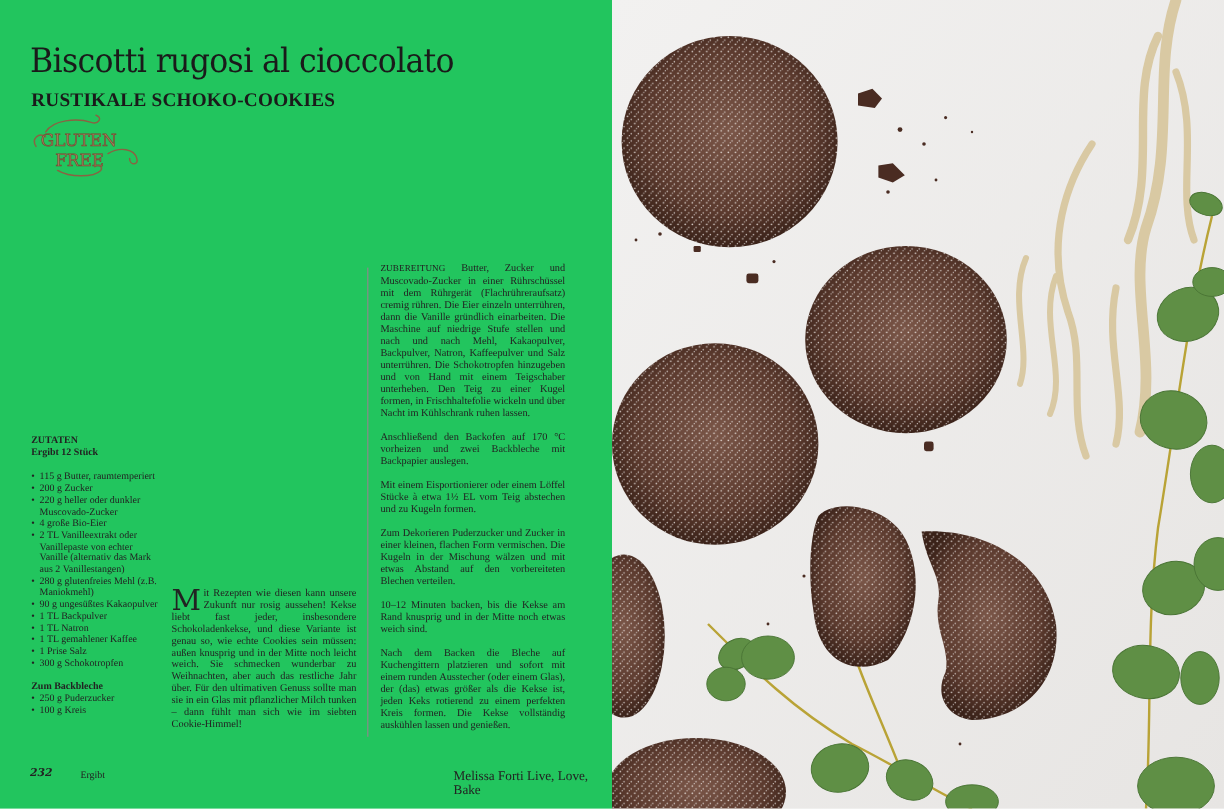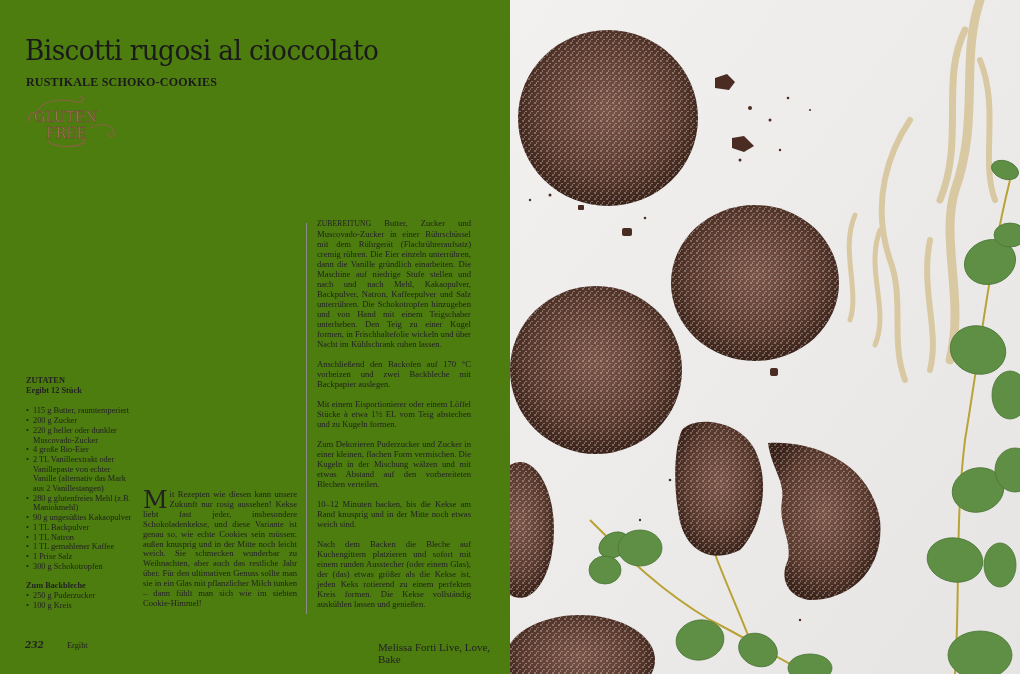--- a/index.html
+++ b/index.html
@@ -1,28 +1,28 @@
 <!DOCTYPE html>
 <html><head>
 <meta charset="utf-8">
 <style>
   * { box-sizing: border-box; margin: 0; padding: 0; }
   html, body { width: 1020px; height: 674px; overflow: hidden; background: #ffffff; }
   body { position: relative; font-family: "DejaVu Serif", serif; color: #1c1c1c; }
 
-  .page-left { position: absolute; left: 0; top: 0; width: 510px; height: 674px; background: #4d7c0f; }
+  .page-left { position: absolute; left: 0; top: 0; width: 510px; height: 674px; background: #22c55e; }
   .page-right { position: absolute; left: 510px; top: 0; width: 510px; height: 674px; background: #ecebea; overflow: hidden; }
 
   .title { position: absolute; left: 25px; top: 34px; font-family: "DejaVu Serif", serif; font-size: 28px; font-weight: normal; letter-spacing: -0.6px; color: #1a1a1a; white-space: nowrap; transform: scaleX(0.94); transform-origin: left top; }
-  .subtitle { position: absolute; left: 26px; top: 75px; font-family: "Liberation Serif", serif; font-size: 12px; font-weight: bold; letter-spacing: 0.2px; color: #1a1a1a; }
+  .subtitle { position: absolute; left: 26px; top: 75px; font-family: "Liberation Serif", serif; font-size: 16px; font-weight: bold; letter-spacing: 0.2px; color: #1a1a1a; }
 
   .badge { position: absolute; left: 24px; top: 92px; width: 96px; height: 58px; }
   .badge svg { width: 100%; height: 100%; }
 
-  .ingredients { position: absolute; left: 26px; top: 362px; width: 108px; font-family: "Liberation Serif", serif; font-size: 8.3px; line-height: 9.7px; color: #222; margin-top: 14px; }
+  .ingredients { position: absolute; left: 26px; top: 362px; width: 108px; font-family: "Liberation Serif", serif; font-size: 8.3px; line-height: 9.7px; color: #222; }
   .ing-heading { font-weight: bold; }
   .ing-sub { font-weight: bold; margin-bottom: 11px; }
   .ing-list { list-style: none; }
   .ing-list li { position: relative; padding-left: 7px; }
   .ing-list li::before { content: "•"; position: absolute; left: 0; top: 0; }
   .deco-heading { font-weight: bold; margin-top: 10px; }
 
   .intro { position: absolute; left: 143px; top: 490px; width: 154px; font-family: "Liberation Serif", serif; font-size: 8.6px; line-height: 9.9px; color: #222; text-align: justify; hyphens: auto; }
   .dropcap { float: left; font-size: 24px; line-height: 18px; margin: 1px 2px 0 0; font-family: "DejaVu Serif", serif; }
 

